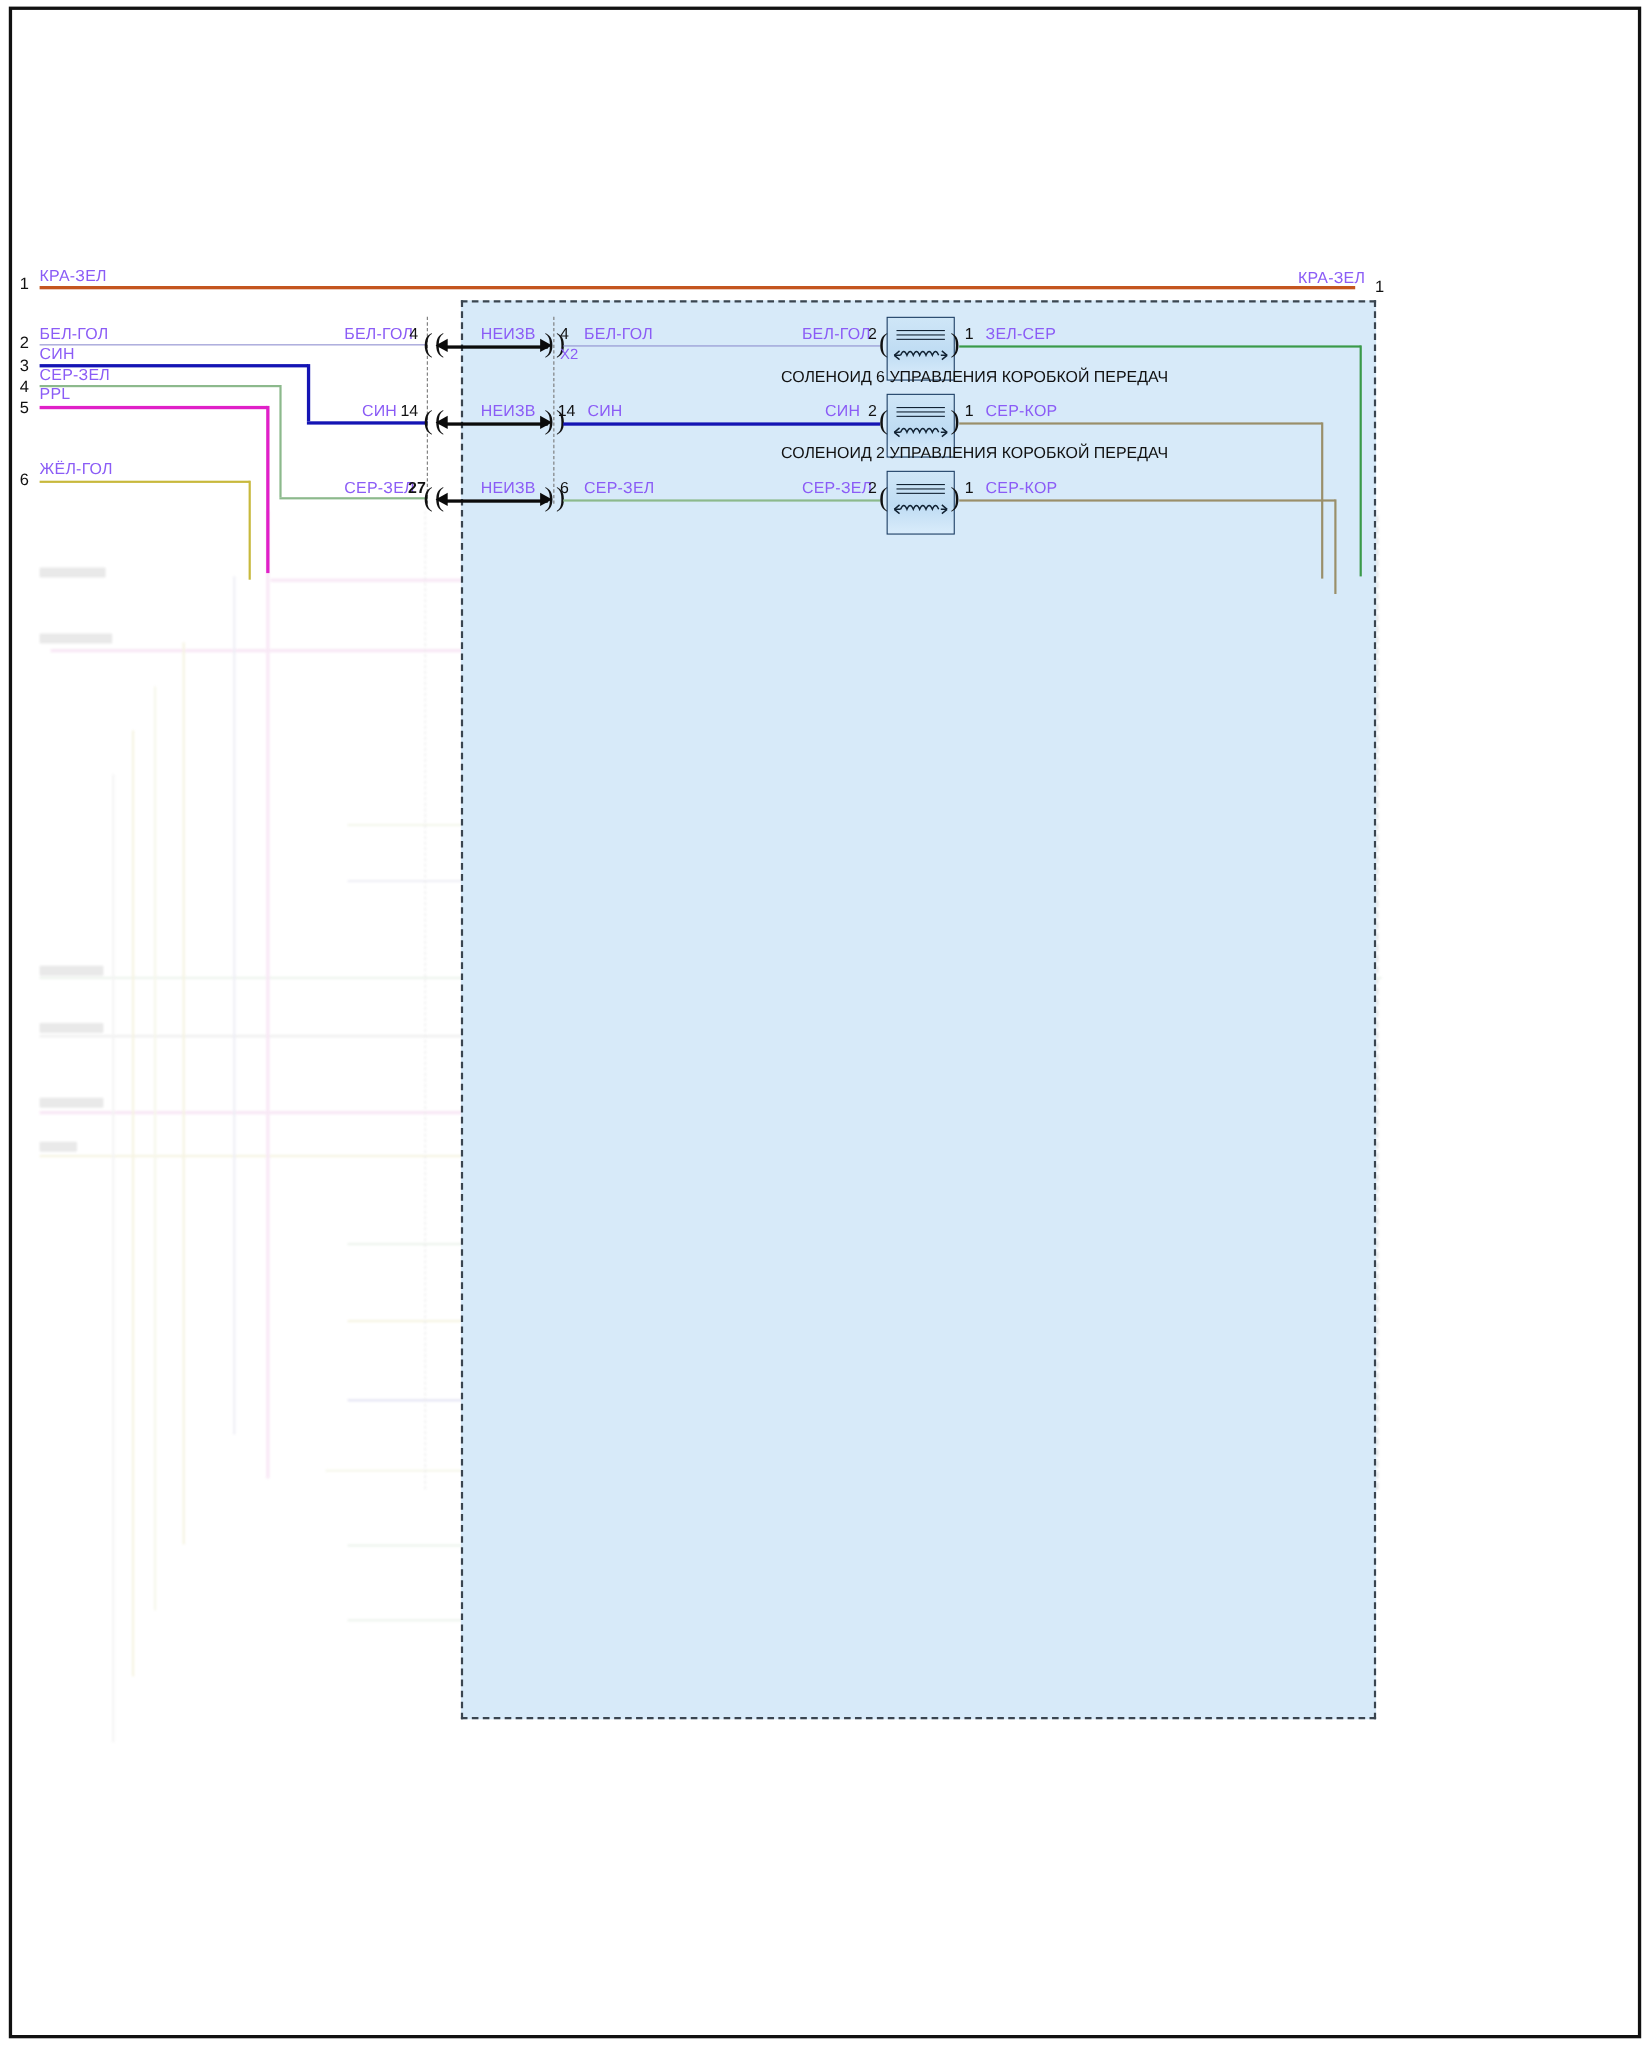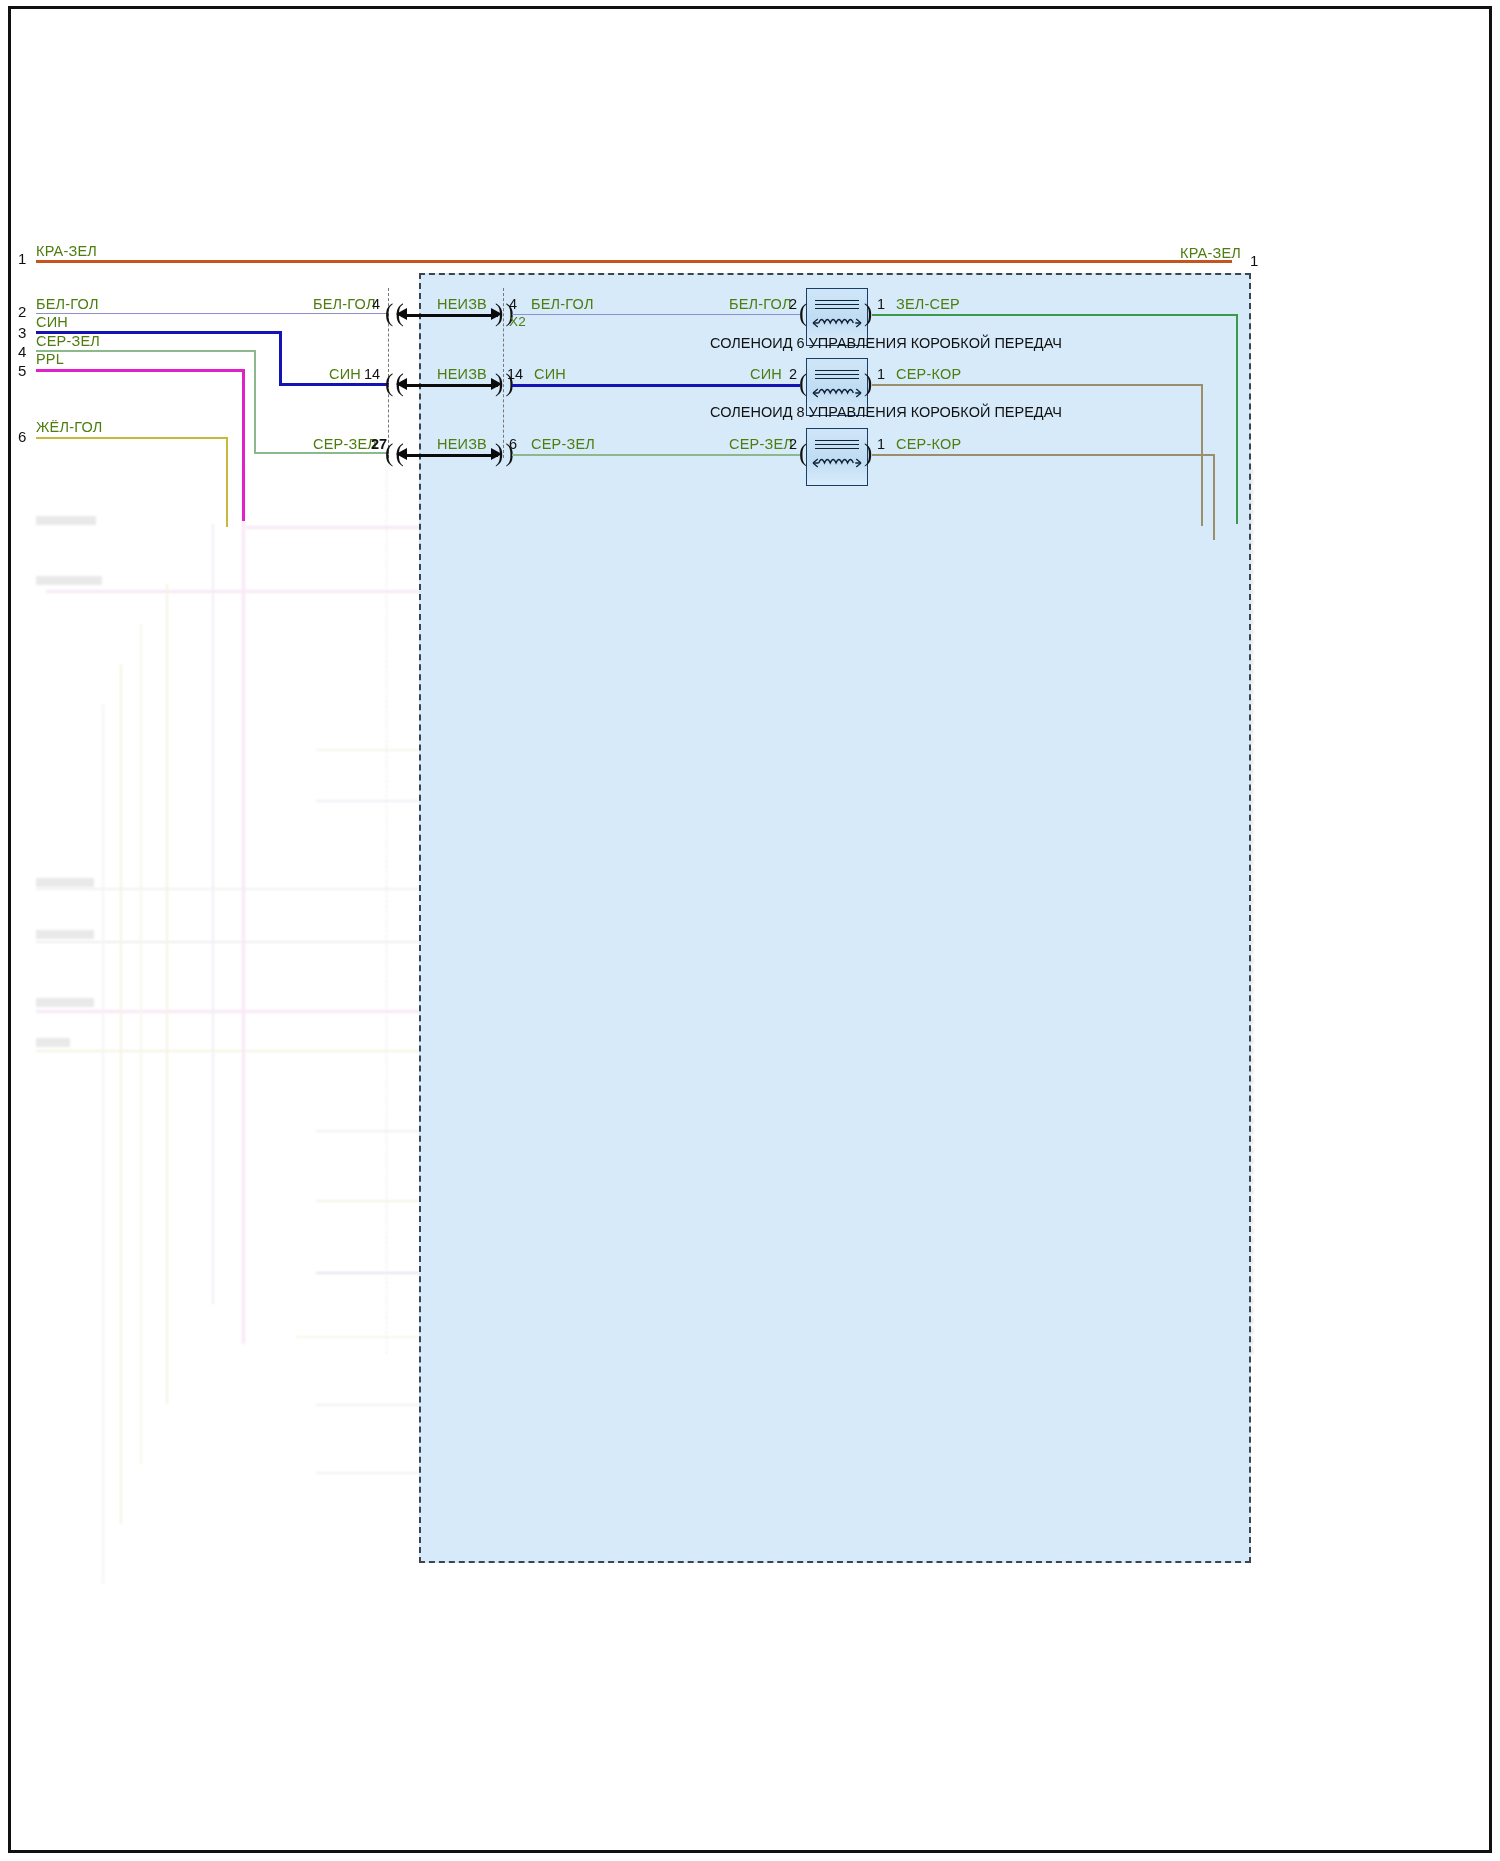--- a/index.html
+++ b/index.html
@@ -35,21 +35,21 @@
 
   
   .wire{position:absolute;}
   .wire.h{height:0;border-top-style:solid;}
   .wire.v{width:0;border-left-style:solid;}
 
   
   .wlabel{
     position:absolute;
     font-size:14.5px;
-    color:#4d7c0f;
+    color:#8b5cf6;
     white-space:nowrap;
     letter-spacing:.2px;
   }
   .wlabel.small{font-size:13.5px;}
   .pinnum{
     position:absolute;
     font-size:14.5px;color:#111;white-space:nowrap;
   }
   .lefttnum{
     position:absolute;font-size:15px;color:#111;
@@ -332,21 +332,21 @@
       </div>
     </div>
 
     <div class="conn" style="left:864px;top:370px;">)</div>
     <div class="pinnum" style="left:877px;top:366px;">1</div>
     <div class="wlabel" style="left:896px;top:366px;">СЕР-КОР</div>
 
     <div class="wire h" style="left:872px;top:384px;width:330px;border-top-width:2px;border-top-color:#9a8f6a;"></div>
     <div class="wire v" style="left:1201px;top:384px;height:142px;border-left-width:2px;border-left-color:#9a8f6a;"></div>
 
-    <div class="compname" style="left:710px;top:404px;">СОЛЕНОИД 8 УПРАВЛЕНИЯ КОРОБКОЙ ПЕРЕДАЧ</div>
+    <div class="compname" style="left:710px;top:404px;">СОЛЕНОИД 2 УПРАВЛЕНИЯ КОРОБКОЙ ПЕРЕДАЧ</div>
 
     <div class="wlabel" style="left:313px;top:436px;">СЕР-ЗЕЛ</div>
     <div class="pinnum" style="left:371px;top:436px;font-weight:bold;">27</div>
 
     <div class="conn" style="left:385px;top:440px;">( (</div>
     <div class="harness" style="left:402px;top:454px;width:96px;"></div>
     <div class="arrowL" style="left:396px;top:448px;"></div>
     <div class="arrowR" style="left:491px;top:448px;"></div>
     <div class="conn" style="left:495px;top:440px;">) )</div>
 

